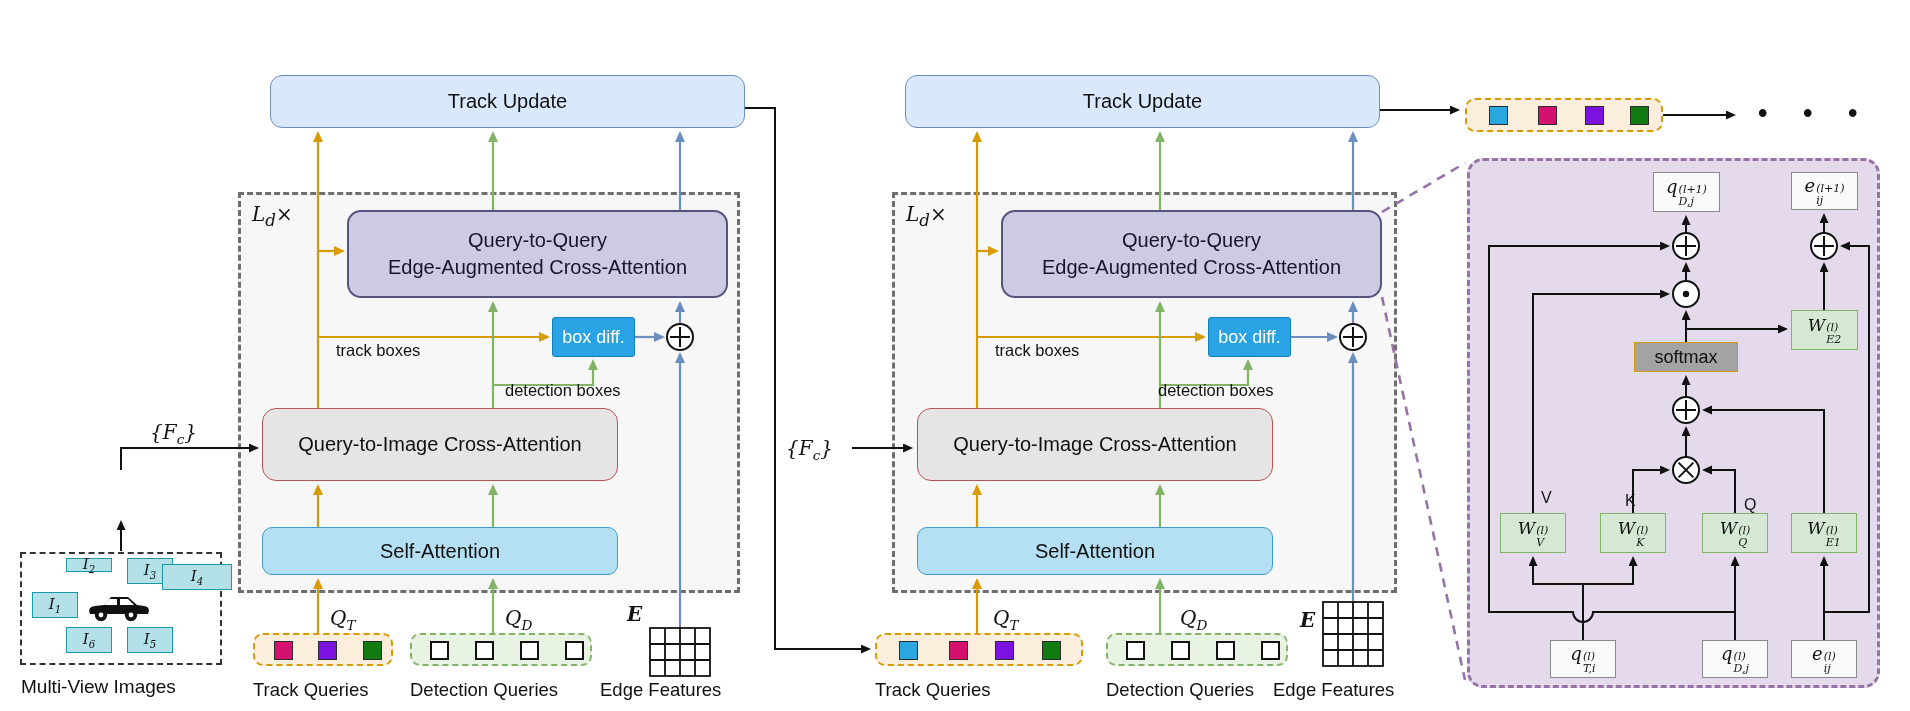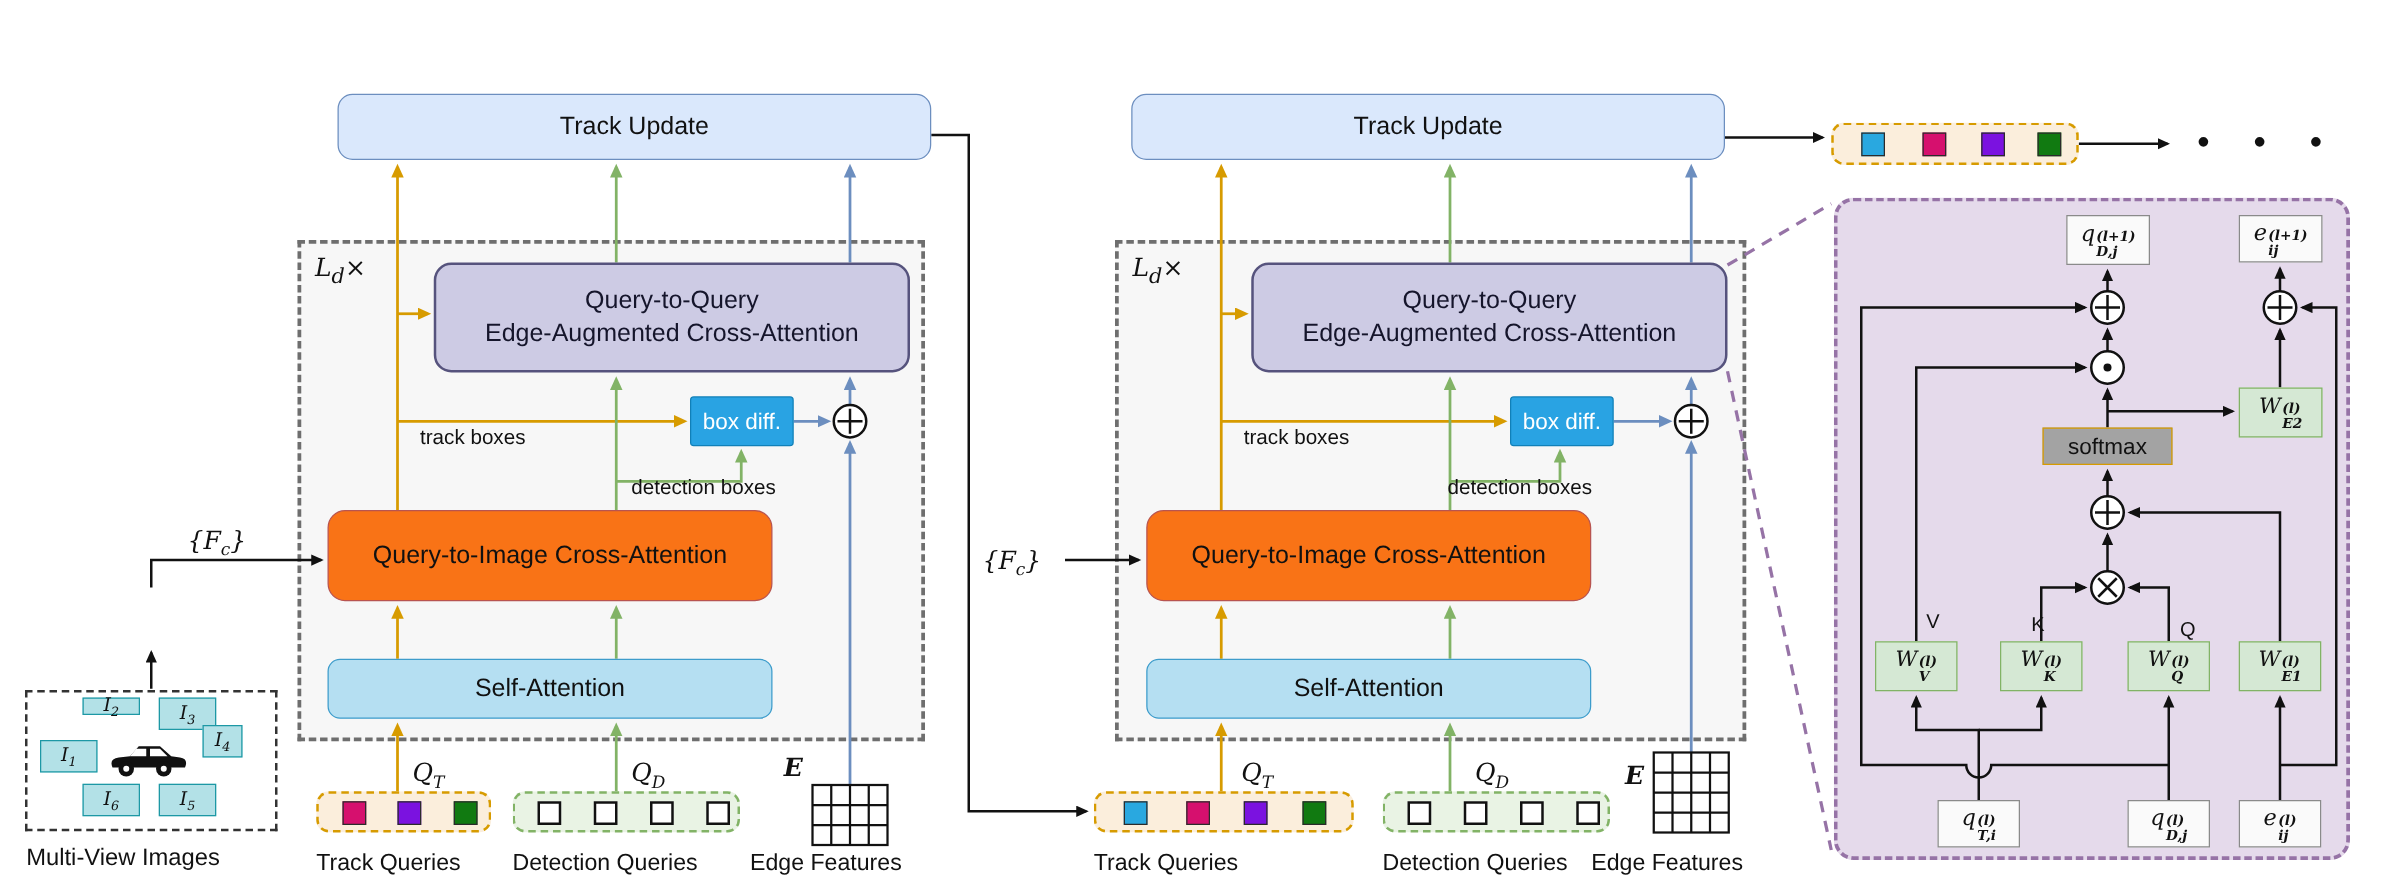--- a/index.html
+++ b/index.html
@@ -5,39 +5,39 @@
   html,body{margin:0;padding:0;background:#ffffff;}
   #stage{position:relative;width:1910px;height:711px;background:#ffffff;overflow:hidden;
          font-family:"Liberation Sans",sans-serif;color:#111;}
   .abs{position:absolute;box-sizing:border-box;}
   .box{position:absolute;box-sizing:border-box;display:flex;align-items:center;justify-content:center;
        text-align:left;z-index:10;}
   .lbl{position:absolute;box-sizing:border-box;z-index:12;white-space:nowrap;}
   
   .track-update{background:#DAE8FC;border:1.6px solid #6C8EBF;border-radius:12px;font-size:20px;}
   .q2q{background:#CDCBE4;border:2px solid #56537D;border-radius:14px;font-size:20px;line-height:1.35;color:#15152b;}
-  .q2i{background:#f97316;border:1.6px solid #B85450;border-radius:14px;font-size:20px;}
+  .q2i{background:#e5e5e5;border:1.6px solid #B85450;border-radius:14px;font-size:20px;}
   .selfattn{background:#B5DFF2;border:1.6px solid #3D9CCB;border-radius:10px;font-size:20px;}
   .boxdiff{background:#29A3E3;border:1.4px solid #1180B8;border-radius:3px;color:#fff;font-size:18px;}
   .dashed-dec{background:#F7F7F7;border:3px dashed #6e6e6e;z-index:1;}
   .purple-panel{background:#E5DAEB;border:3.5px dashed #9673A6;border-radius:16px;z-index:1;}
   .tq-strip{background:#FBEEDC;border:2px dashed #D79B00;border-radius:10px;z-index:9;}
   .dq-strip{background:#E9F3E4;border:2px dashed #82B366;border-radius:10px;z-index:9;}
   .sq{position:absolute;width:19px;height:19px;border:1.5px solid #2b2b2b;box-sizing:border-box;top:6px;z-index:10;}
   .dsq{position:absolute;width:19px;height:19px;border:2px solid #111;background:#fff;box-sizing:border-box;top:6px;z-index:10;}
   .wbox{background:#D5E8D4;border:1.6px solid #82B366;font-size:17px;}
   .softmax{background:#a3a3a3;border:1.6px solid #D79B00;font-size:18px;}
   .iobox{background:#FAFAFA;border:1.5px solid #8a8a8a;font-size:18px;}
   .tile{background:#B3E1E7;border:1.5px solid #1D98A5;font-size:15px;}
   .mvbox{border:2.5px dashed #333;background:#fff;z-index:1;}
   
   .m{font-family:"DejaVu Serif",serif;font-style:italic;}
   .m sub{font-size:0.68em;font-style:italic;}
   .stk{display:inline-flex;flex-direction:column;align-items:flex-start;margin-left:1px;
-       font-size:11px;line-height:1.06;font-weight:bold;}
+       font-size:11px;line-height:1.06;}
   .stk sup,.stk sub{font-size:11px;line-height:1.06;vertical-align:baseline;position:static;}
   .small-note{font-size:16.5px;z-index:12;}
   .foot{font-size:18.5px;text-align:left;}
   .ldx{font-family:"DejaVu Serif",serif;font-style:italic;font-size:20px;z-index:12;}
   #wires{position:absolute;left:0;top:0;z-index:5;}
   .dots{font-size:27px;letter-spacing:14px;font-weight:bold;z-index:12;}
   .cnn-outer{position:absolute;background:#D6B656;clip-path:polygon(17% 0,83% 0,100% 100%,0 100%);z-index:10;}
   .cnn-inner{position:absolute;left:2px;top:2px;right:2px;bottom:2px;background:#FFF2CC;
              clip-path:polygon(17.5% 0,82.5% 0,100% 100%,0 100%);display:flex;align-items:center;justify-content:center;
              font-size:20px;}
@@ -200,21 +200,21 @@
 
   <div class="box tile" style="left:66px;top:558px;width:46px;height:14px;">
     <span class="m"><i>I</i><sub>2</sub></span>
     </div>
   <div class="box tile" style="left:127px;top:558px;width:46px;height:26px;">
     <span class="m"><i>I</i><sub>3</sub></span>
     </div>
   <div class="box tile" style="left:32px;top:592px;width:46px;height:26px;">
     <span class="m"><i>I</i><sub>1</sub></span>
     </div>
-  <div class="box tile" style="left:162px;top:580px;width:32px;height:26px;">
+  <div class="box tile" style="left:162px;top:564px;width:70px;height:26px;">
     <span class="m"><i>I</i><sub>4</sub></span>
     </div>
   <div class="box tile" style="left:66px;top:627px;width:46px;height:26px;">
     <span class="m"><i>I</i><sub>6</sub></span>
     </div>
   <div class="box tile" style="left:127px;top:627px;width:46px;height:26px;">
     <span class="m"><i>I</i><sub>5</sub></span>
     </div>
 
   <div class="abs" style="left:84px;top:592px;width:66px;height:34px;z-index:10;">

